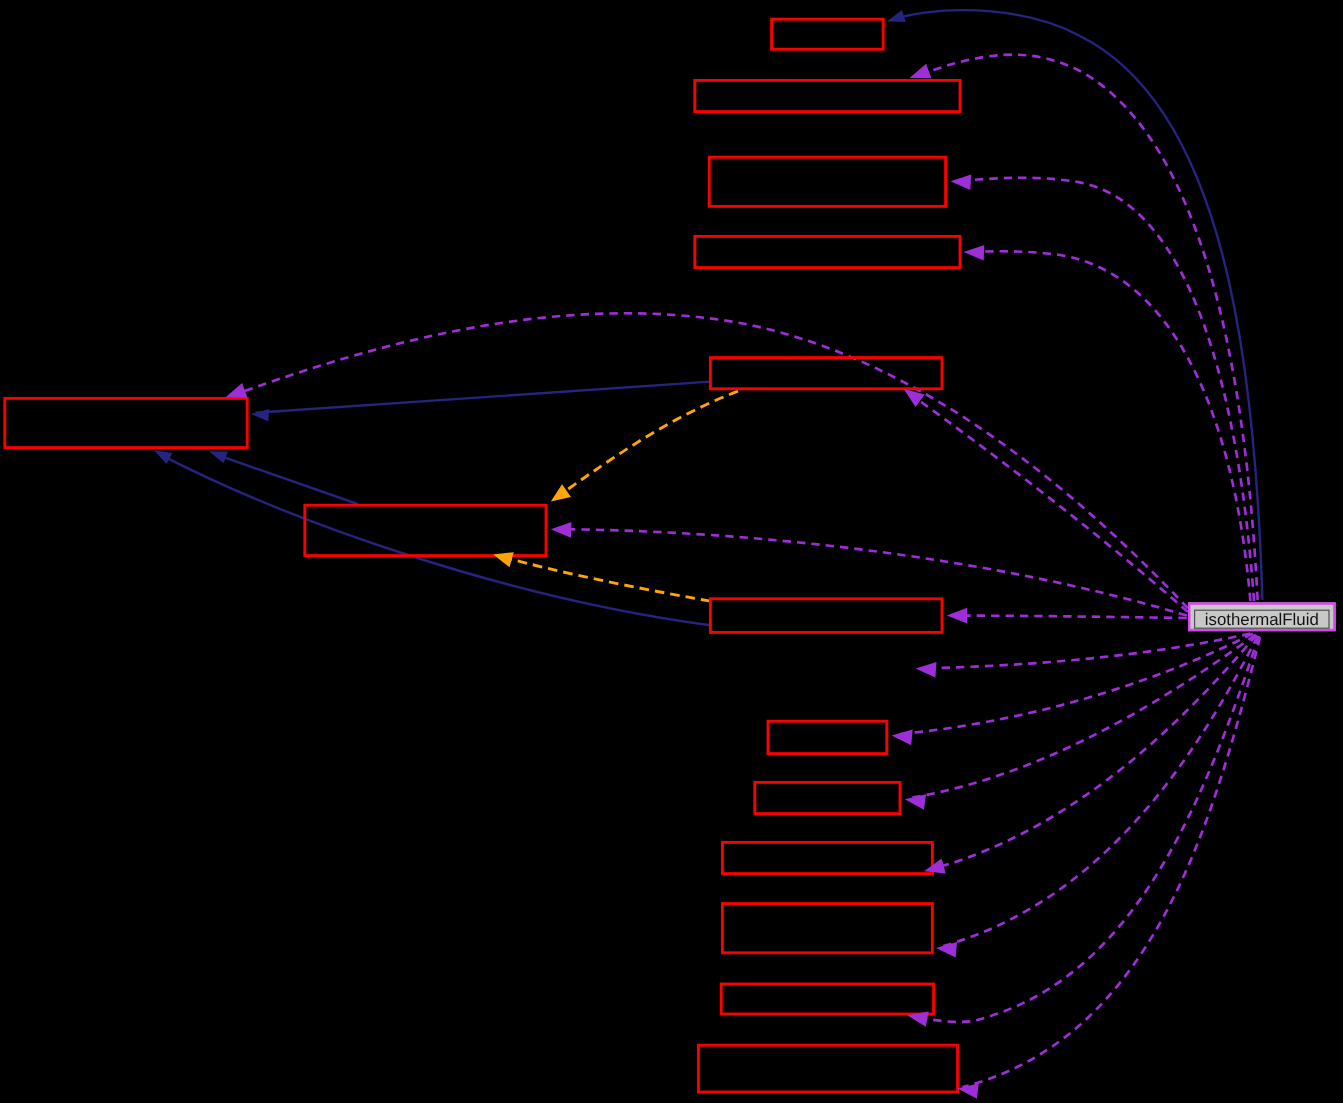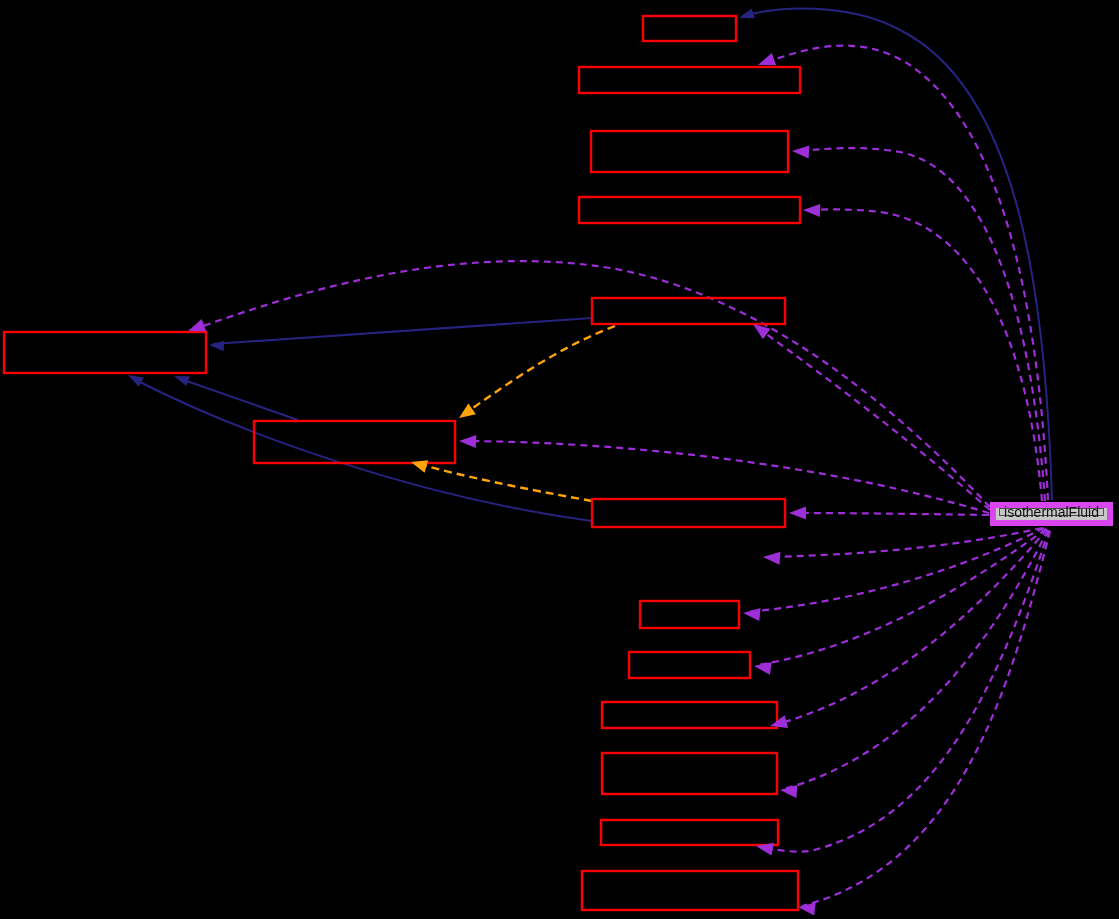--- a/index.html
+++ b/index.html
@@ -7,22 +7,22 @@
     position:relative;
     width:1119px;height:919px;
     background:#000;
     overflow:hidden;
     font-family:"Liberation Sans", sans-serif;
   }
   svg{position:absolute;left:0;top:0;}
   .current-node{
     position:absolute;
     box-sizing:border-box;
-    display:flex;align-items:flex-start;justify-content:center;
-    border:6px solid #d946ef;
+    display:flex;align-items:flex-end;justify-content:center;
+    border:2px solid #d946ef;
   }
   .current-node .inner{
     display:flex;align-items:center;justify-content:center;
     border:1px solid #4f4f4f;
     width:calc(100% - 8px);
     height:calc(100% - 6px);
     font-size:14px;
     line-height:1;
     white-space:nowrap;
   }

